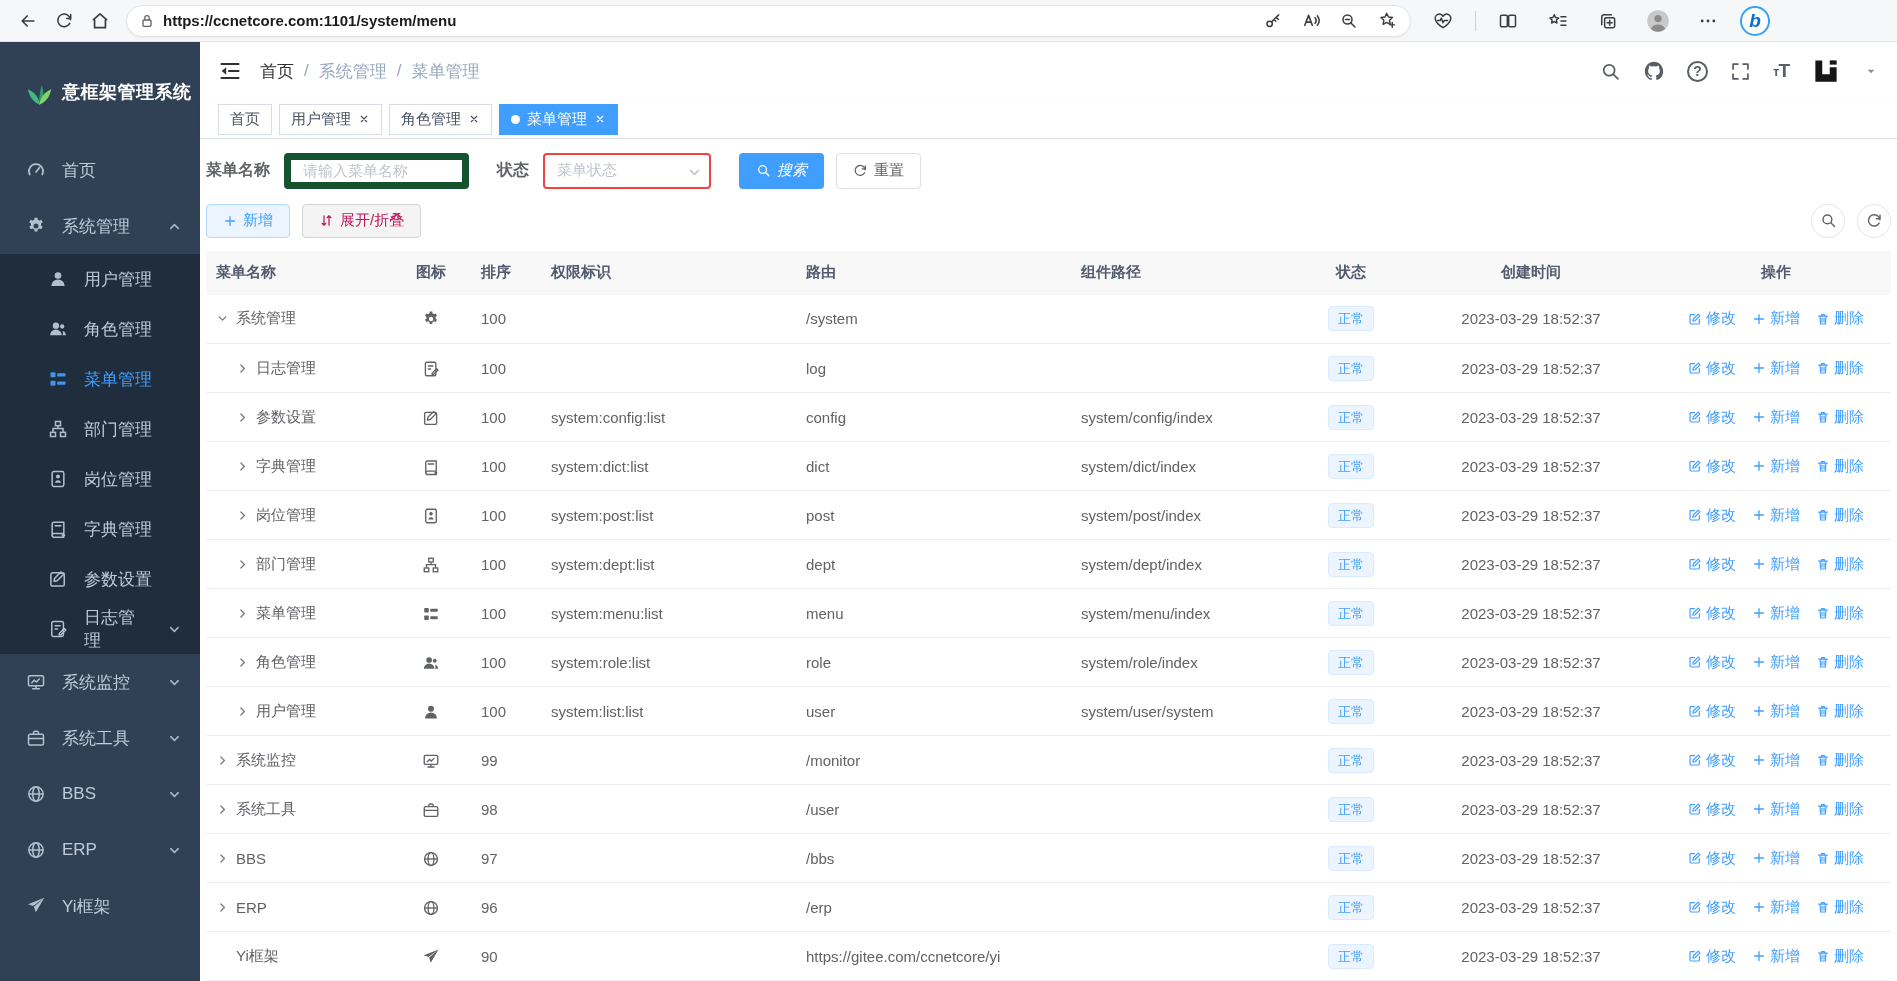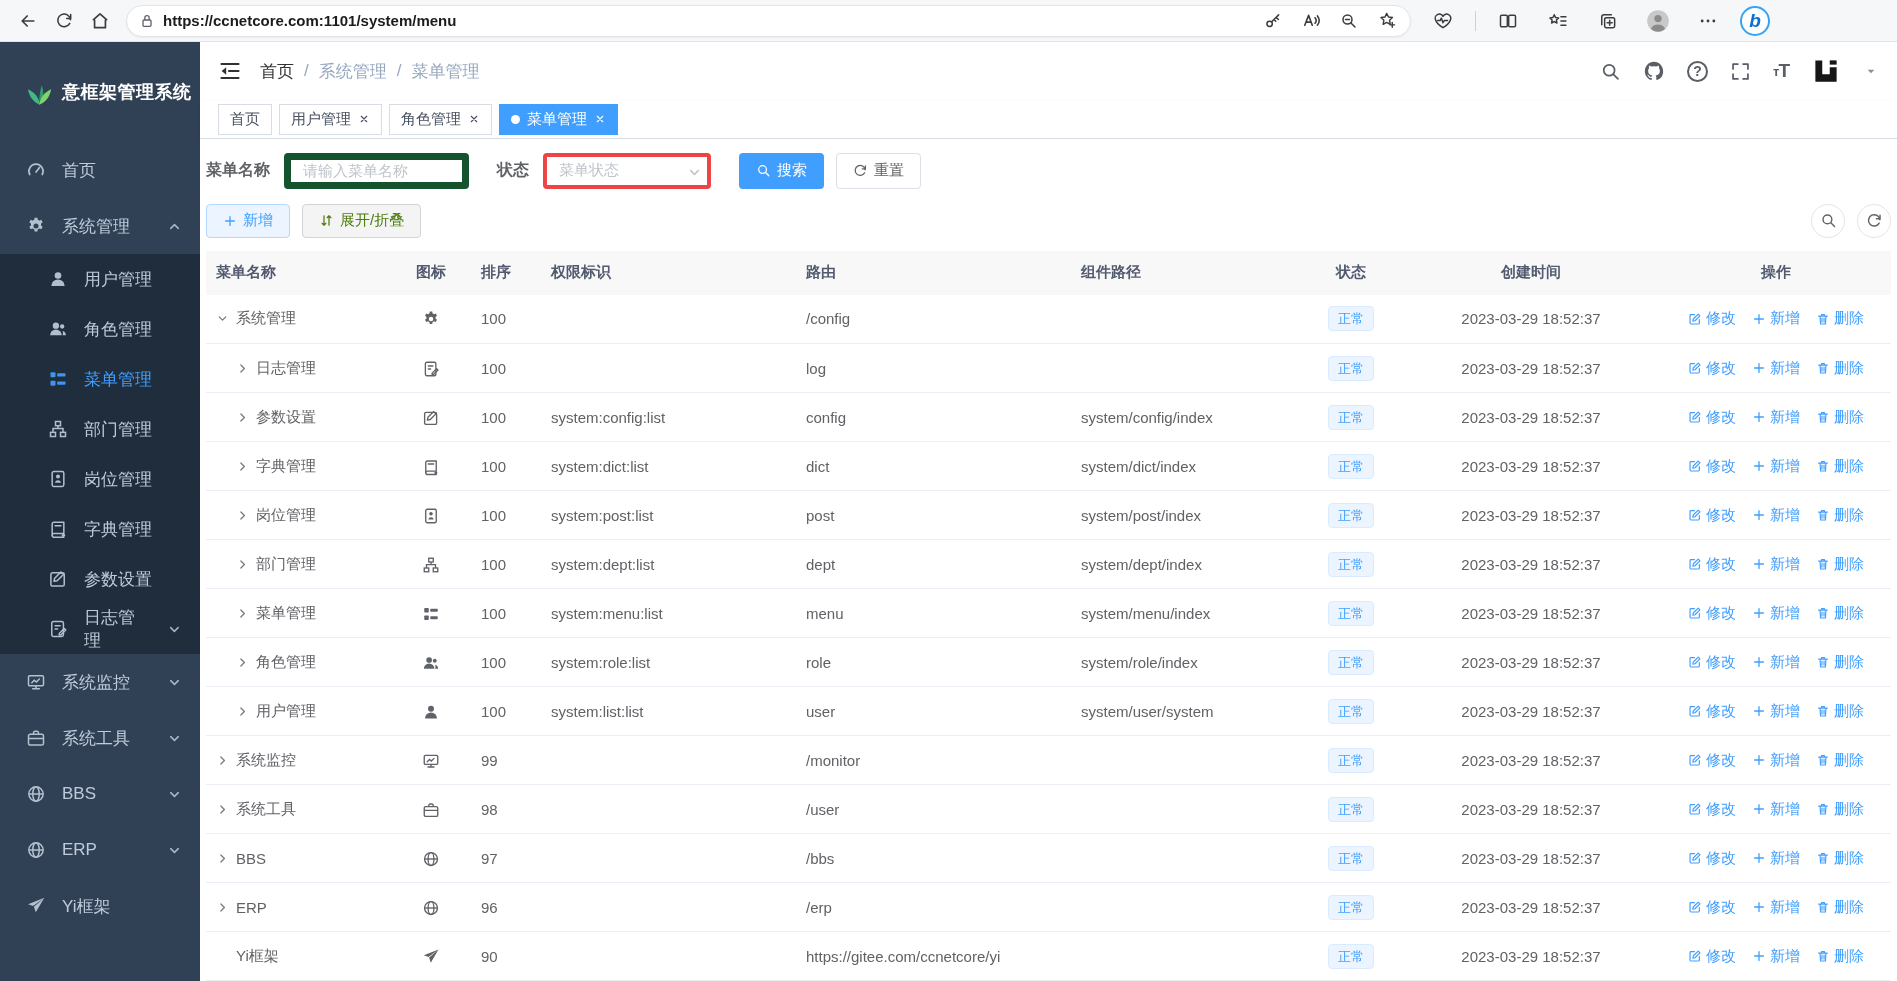--- a/index.html
+++ b/index.html
@@ -67,31 +67,31 @@
   .tab-close { display:flex; align-items:center; }
 
   
   .content { flex:1; padding:14px 6px 0; background:#fff; min-width:0; }
   .search-row { display:flex; align-items:center; margin-bottom:15px; }
   .f-label { font-size:16px; font-weight:bold; color:#606266; margin-right:14px; }
   .inp { width:185px; height:36px; border:7px solid #14532d; border-radius:4px;
     padding:0 12px; font-size:15px; color:#606266; outline:none; }
   .inp::placeholder { color:#bfc4cc; }
   .sel-wrap { position:relative; width:168px; margin-right:28px; }
-  .sel { width:100%; height:36px; border:4px solid #ef4444; border-radius:4px;
+  .sel { width:100%; height:36px; border:2px solid #ef4444; border-radius:4px;
     padding:0 30px 0 12px; font-size:15px; color:#bfc4cc; background:#fff;
     display:flex; align-items:center; cursor:pointer; }
   .sel-chev { position:absolute; right:9px; top:10px; color:#c0c4cc; }
   .btn { height:36px; display:inline-flex; align-items:center; gap:6px; padding:0 16px;
     border-radius:4px; font-size:15px; border:1px solid transparent; cursor:pointer; }
-  .btn-primary { background:#409eff; color:#fff; }
+  .btn-primary { background:#409eff; color:#fff;font-style:italic; }
   .btn-plain { background:#fff; border-color:#dcdfe6; color:#606266; margin-left:12px; }
   .toolbar-row { display:flex; align-items:center; margin-bottom:13px; }
   .btn-add { height:34px; background:#ecf5ff; border:1px solid #b3d8ff; color:#409eff; }
-  .btn-expand { height:34px; background:#f4f4f5; border:1px solid #d3d4d6; color:#4d7c0f; margin-left:12px; }
+  .btn-expand { height:34px; background:#f4f4f5; border:1px solid #d3d4d6; color:#be185d; margin-left:12px; }
   .tool-right { margin-left:auto; display:flex; gap:12px; }
   .circ { width:34px; height:34px; border-radius:50%; border:1px solid #e3e5e9; background:#fff;
     color:#606266; display:flex; align-items:center; justify-content:center; cursor:pointer; }
 
   
   table { width:100%; border-collapse:collapse; table-layout:fixed; }
   thead th { background:#f8f8f9; height:44px; font-size:15px; font-weight:bold; color:#515a6e;
     text-align:left; padding:0 10px; }
   th.c, td.c { text-align:center; }
   tbody td { height:49px; border-bottom:1px solid #ebeef5; padding:0 10px;
@@ -668,21 +668,21 @@
                     </svg>
                   </span>
       <span>系统管理</span>
     </span>
               </td>
     <td class="c"><svg class="ic row-icon" width="18" height="18">
                   <use href="#i-gear"></use>
                 </svg></td>
     <td>100</td>
     <td></td>
-    <td>/config</td>
+    <td>/system</td>
     <td></td>
     <td class="c"><span class="badge">正常</span></td>
     <td class="c">2023-03-29 18:52:37</td>
     <td>
                 <span class="actions">
       <a>
                     <svg class="ic" width="14" height="14">
                       <use href="#i-edit"></use>
                     </svg>
                     <span>修改</span>

